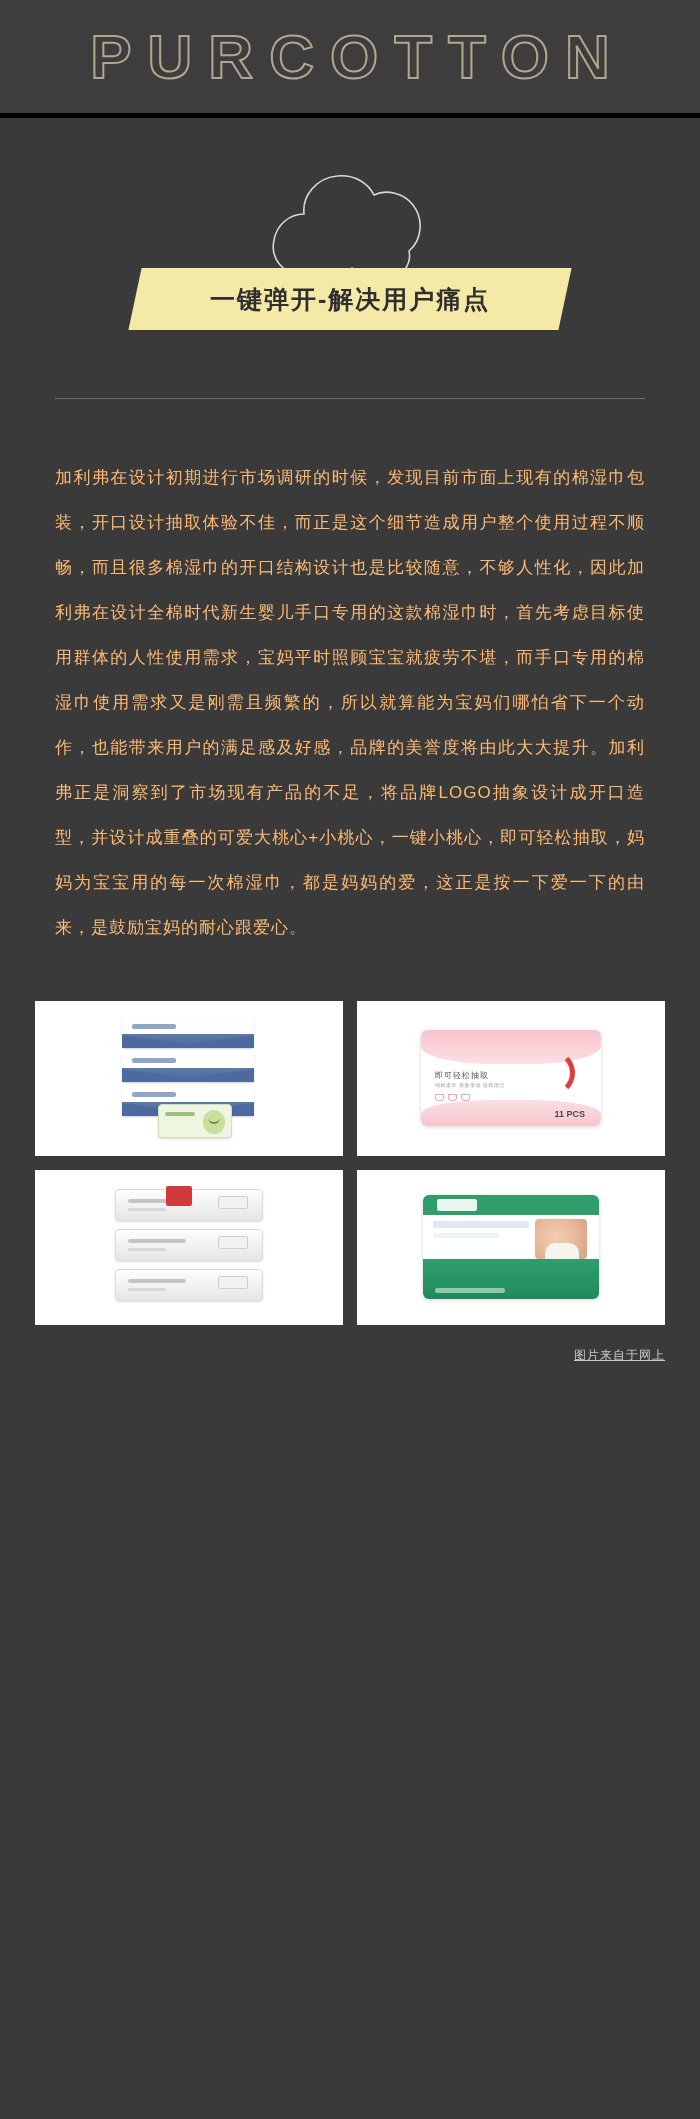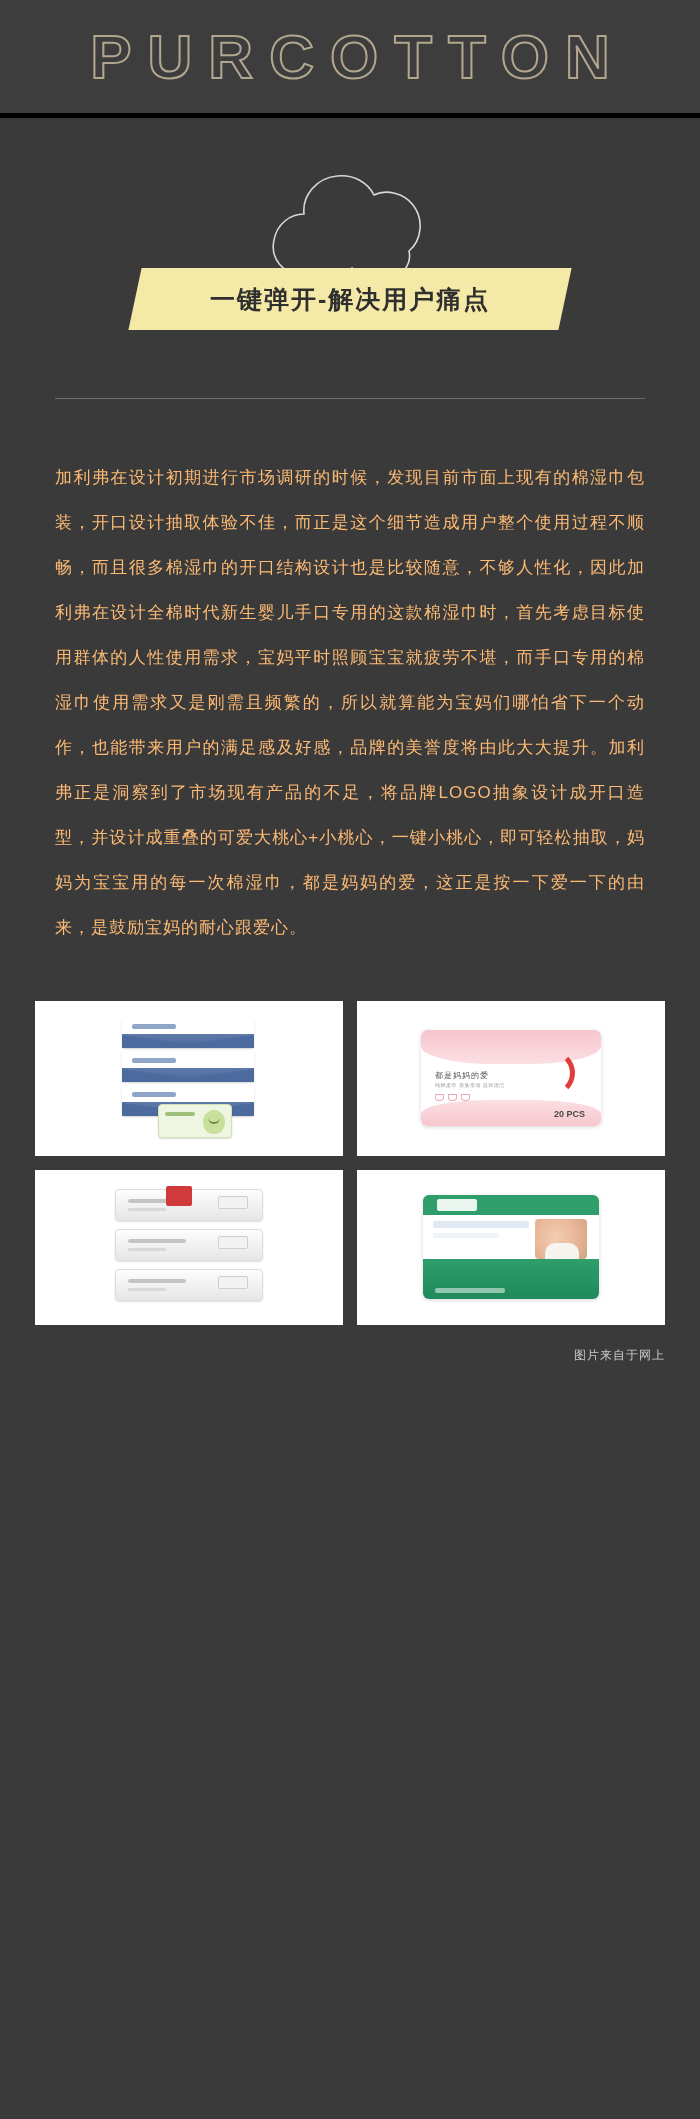--- a/index.html
+++ b/index.html
@@ -286,20 +286,21 @@
     background: rgba(255,255,255,.5); border-radius: 2px;
   }
 
   
   .footnote {
     margin: 22px 35px 0 0;
     text-align: right;
     color: #c9c9c9;
     font-size: 12px;
     letter-spacing: 1px;
+    text-decoration: underline;
   }
 </style>
 </head>
 <body>
 
 <div id="page">
 
   <div class="banner">
     <div class="brand-word">PURCOTTON</div>
   </div>
@@ -338,29 +339,29 @@
           </div>
         </div>
       </div>
     </div>
 
     <div class="photo-cell">
       <div class="photo-inner">
         <div class="pink-pack">
           <div class="pink-top"></div>
           <div class="pink-bottom"></div>
-          <div class="pink-title">都是妈妈的爱</div>
+          <div class="pink-title">即可轻松抽取</div>
           <div class="pink-sub">纯棉柔巾 亲肤亲润 温和清洁</div>
           <div class="pink-dots">
               <i></i>
               <i></i>
               <i></i>
             </div>
           <div class="red-swoosh"></div>
-          <div class="pcs-label">20 PCS</div>
+          <div class="pcs-label">11 PCS</div>
         </div>
       </div>
     </div>
 
     <div class="photo-cell">
       <div class="photo-inner">
         <div class="grey-stack">
           <div class="grey-pack g1">
             <span class="txt"></span>
               <span class="txt2"></span>

